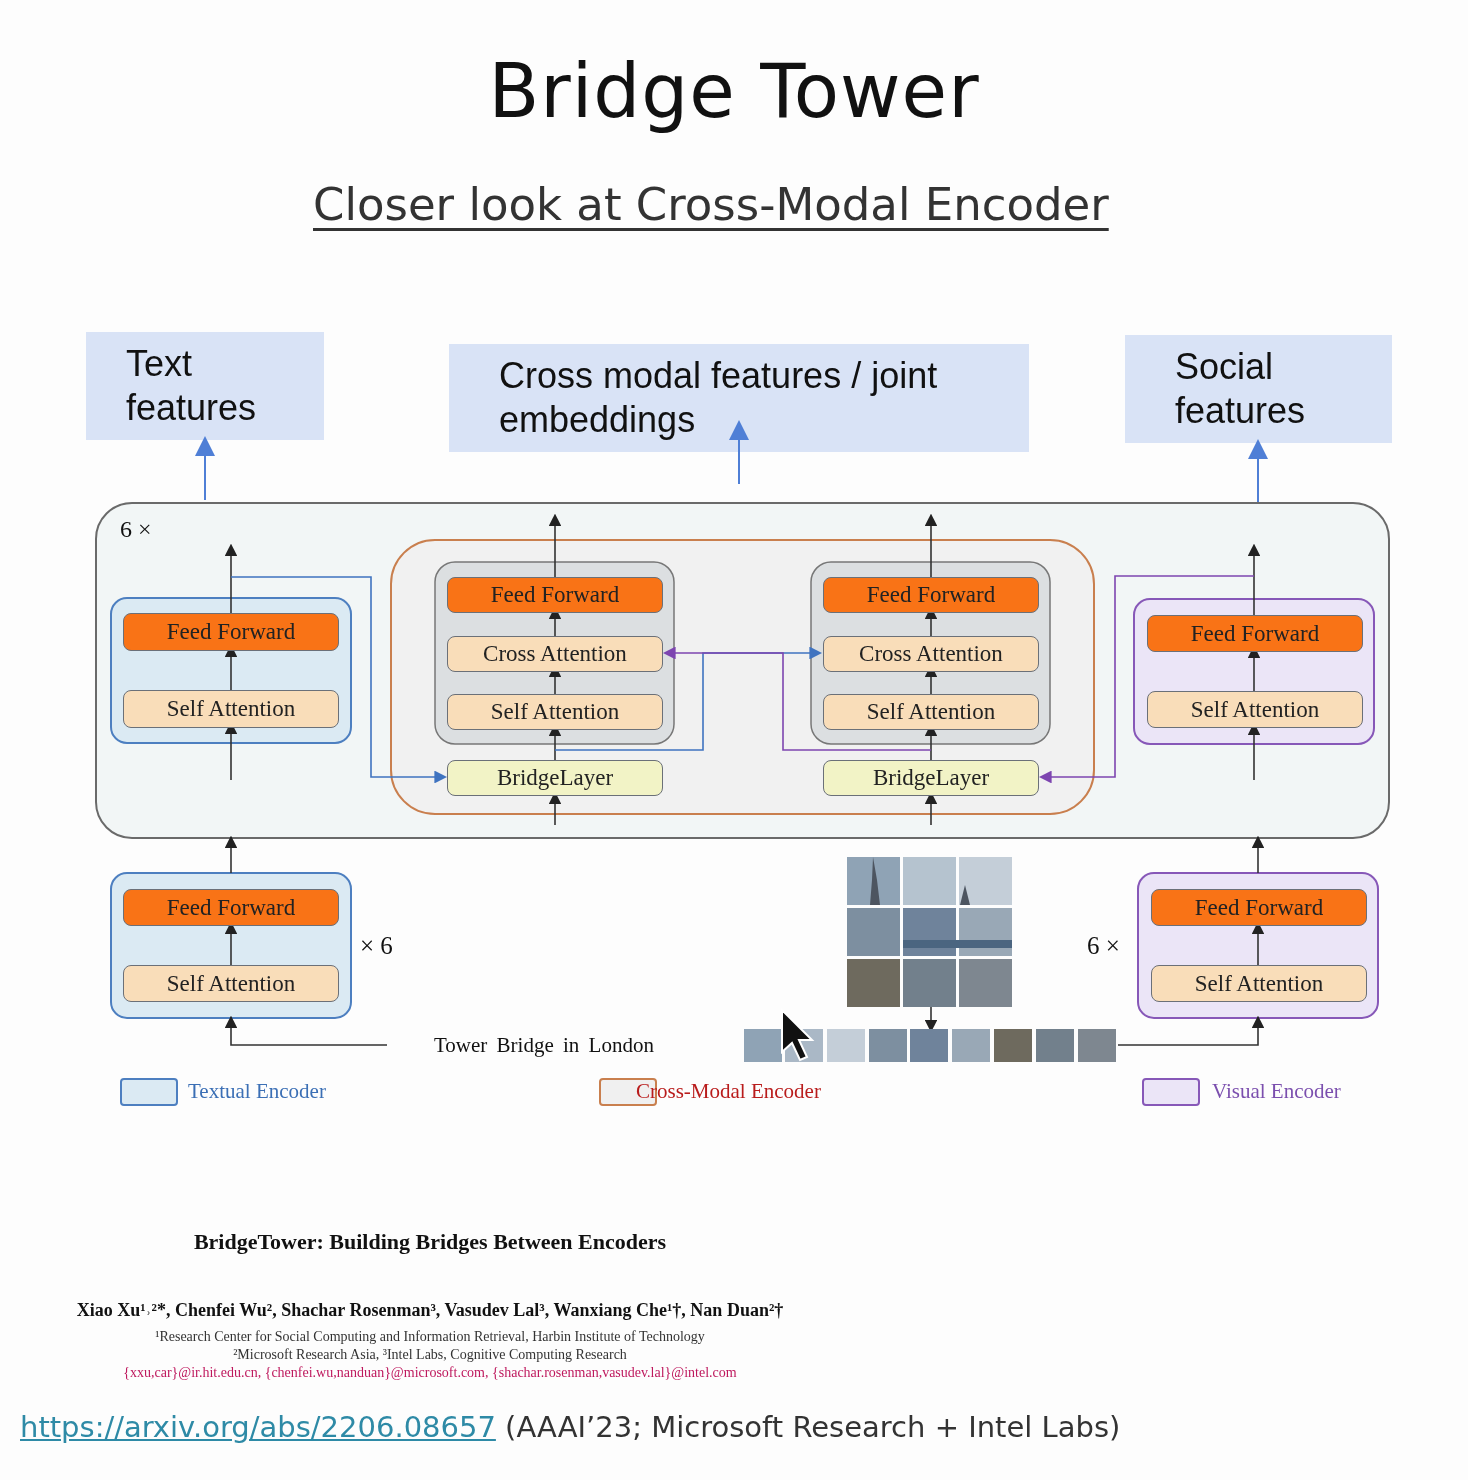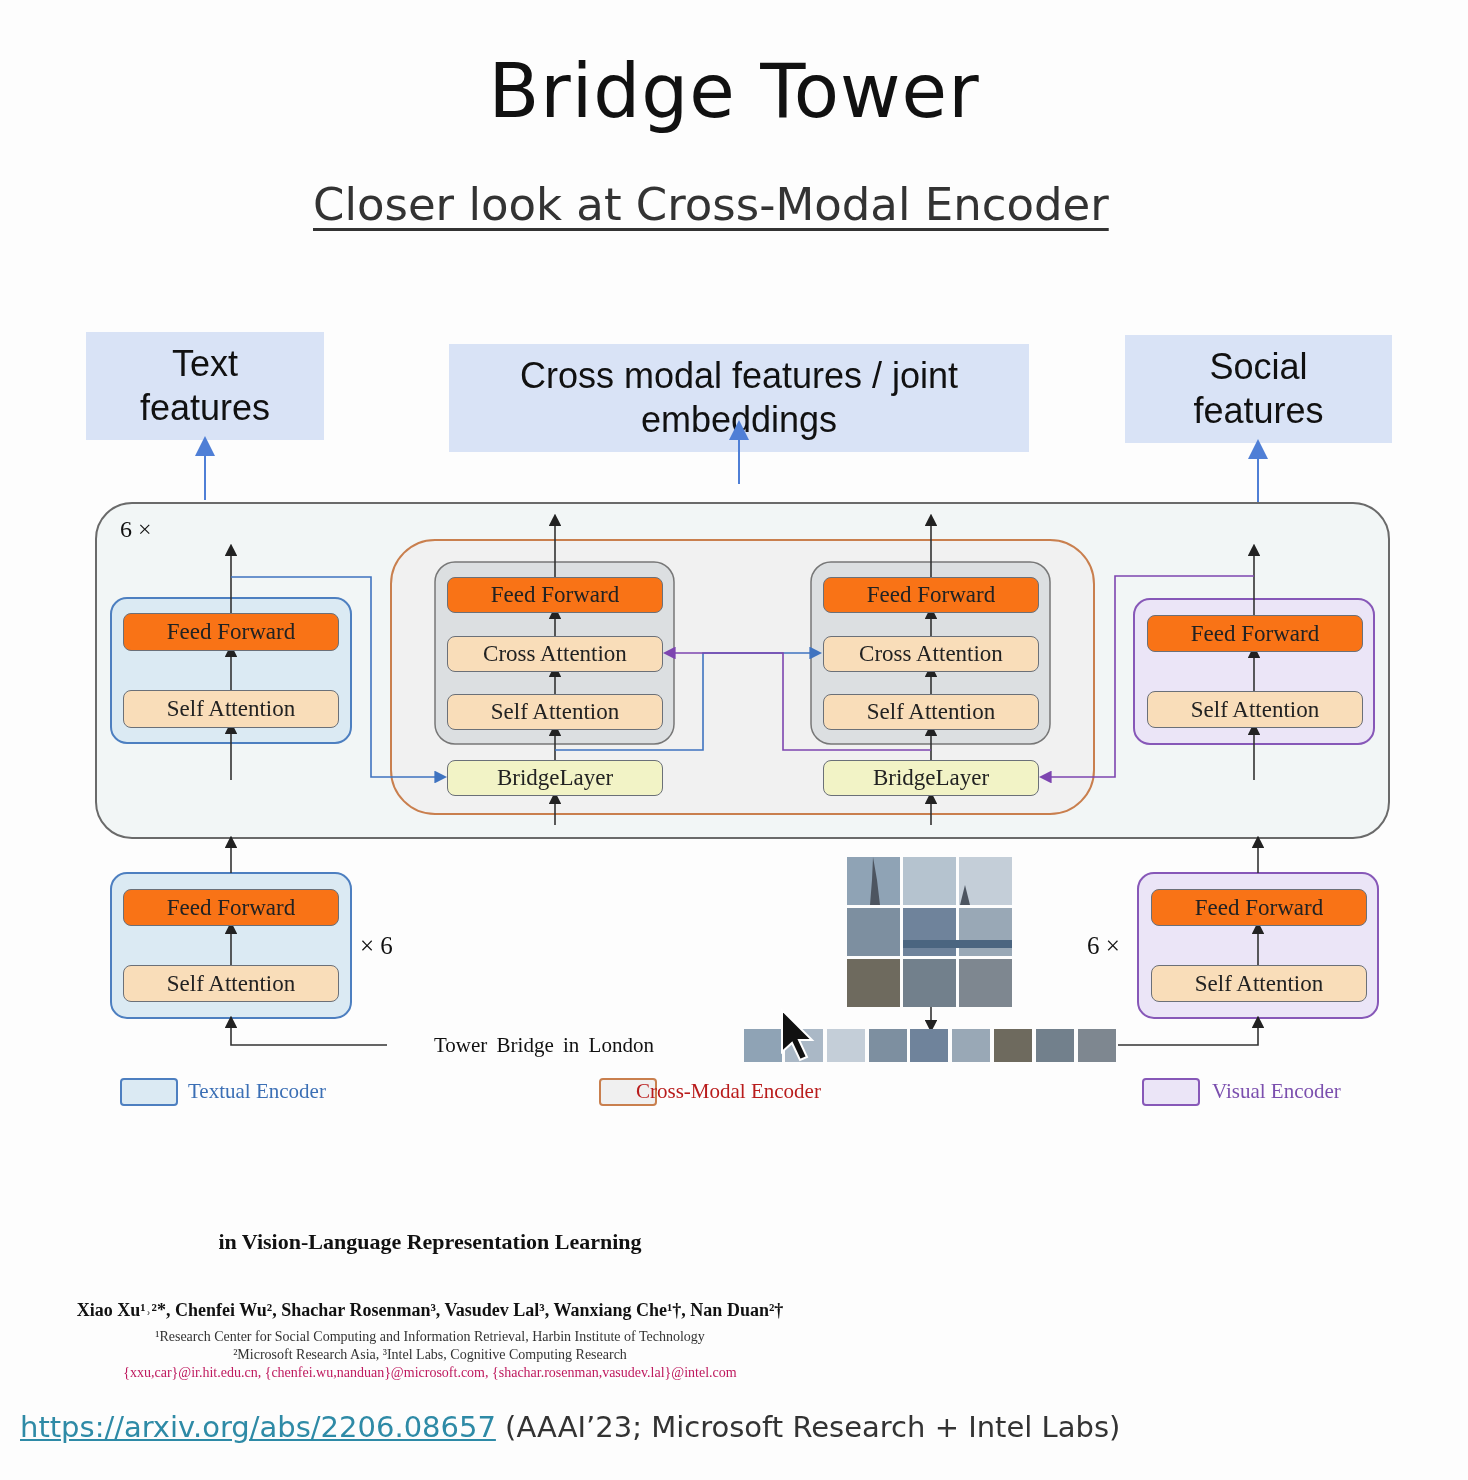--- a/index.html
+++ b/index.html
@@ -1,21 +1,21 @@
 <!DOCTYPE html>
 <html><head>
 <meta charset="utf-8">
 <style>
   html, body { margin:0; padding:0; }
   body { width:1468px; height:1480px; background:#fdfdfd; position:relative; overflow:hidden;
          font-family:"Liberation Sans", sans-serif; color:#111; }
   .abs { position:absolute; }
   #title { left:0; width:1468px; top:48px; text-align:center; font-size:74px; font-family:"DejaVu Sans", sans-serif; font-weight:400; color:#111; letter-spacing:1px; }
   #subtitle { left:313px; top:178px; font-size:45px; font-family:"DejaVu Sans", sans-serif; color:#333; text-decoration:underline; text-underline-offset:8px; text-decoration-thickness:3px; }
-  .featbox { background:#d9e3f6; display:flex; align-items:center; justify-content:center; text-align:center;
+  .featbox { background:#d9e3f6; display:flex; align-items:center; justify-content:center; text-align:left;
              font-family:"Liberation Sans", sans-serif; font-size:36px; line-height:44px; color:#111; }
   .serif { font-family:"Liberation Serif", serif; }
   .block { position:absolute; border-radius:8px; border:1.5px solid #6b7078; display:flex; align-items:center; justify-content:center;
            font-family:"Liberation Serif", serif; font-size:23px; color:#222; box-sizing:border-box; }
   .ff { background:#f97316; }
   .att { background:#f9ddb9; }
   .bridge { background:#f2f3c6; }
   .legend-swatch { position:absolute; width:58px; height:28px; border-radius:4px; box-sizing:border-box; }
   .legend-label { position:absolute; font-family:"Liberation Serif", serif; font-size:21px; }
   .paper { font-family:"Liberation Serif", serif; position:absolute; text-align:center; }
@@ -173,21 +173,21 @@
 <div class="abs serif" style="left:434px;top:1033px;font-size:21px;word-spacing:4px;">Tower Bridge in London</div>
 
 <div class="legend-swatch" style="left:120px;top:1078px;background:#dbeaf3;border:2px solid #4d7fc0;"></div>
 <div class="legend-label" style="left:188px;top:1079px;color:#3b6fb5;">Textual Encoder</div>
 <div class="legend-swatch" style="left:599px;top:1078px;background:#f0f0f0;border:2px solid #c97f4e;"></div>
 <div class="legend-label" style="left:636px;top:1079px;color:#b91c1c;">Cross-Modal Encoder</div>
 <div class="legend-swatch" style="left:1142px;top:1078px;background:#ebe5f7;border:2px solid #8758b8;"></div>
 <div class="legend-label" style="left:1212px;top:1079px;color:#7b4fae;">Visual Encoder</div>
 
 <div class="paper" style="left:40px;width:780px;top:1229px;font-size:22px;font-weight:bold;line-height:25px;">
-  <div>in Vision-Language Representation Learning</div>
+  <div>BridgeTower: Building Bridges Between Encoders</div>
 </div>
 <div class="paper" style="left:30px;width:800px;top:1300px;font-size:18px;font-weight:bold;">Xiao Xu¹˒²*, Chenfei Wu², Shachar Rosenman³, Vasudev Lal³, Wanxiang Che¹†, Nan Duan²†</div>
 <div class="paper" style="left:30px;width:800px;top:1329px;font-size:14px;color:#333;">¹Research Center for Social Computing and Information Retrieval, Harbin Institute of Technology</div>
 <div class="paper" style="left:30px;width:800px;top:1347px;font-size:14px;color:#333;">²Microsoft Research Asia, ³Intel Labs, Cognitive Computing Research</div>
 <div class="paper" style="left:30px;width:800px;top:1365px;font-size:14px;color:#be185d;">{xxu,car}@ir.hit.edu.cn, {chenfei.wu,nanduan}@microsoft.com, {shachar.rosenman,vasudev.lal}@intel.com</div>
 
 <div id="footer" class="abs">
   <span id="footer-link">https://arxiv.org/abs/2206.08657</span><span> (AAAI’23; Microsoft Research + Intel Labs)</span>
 </div>
 

